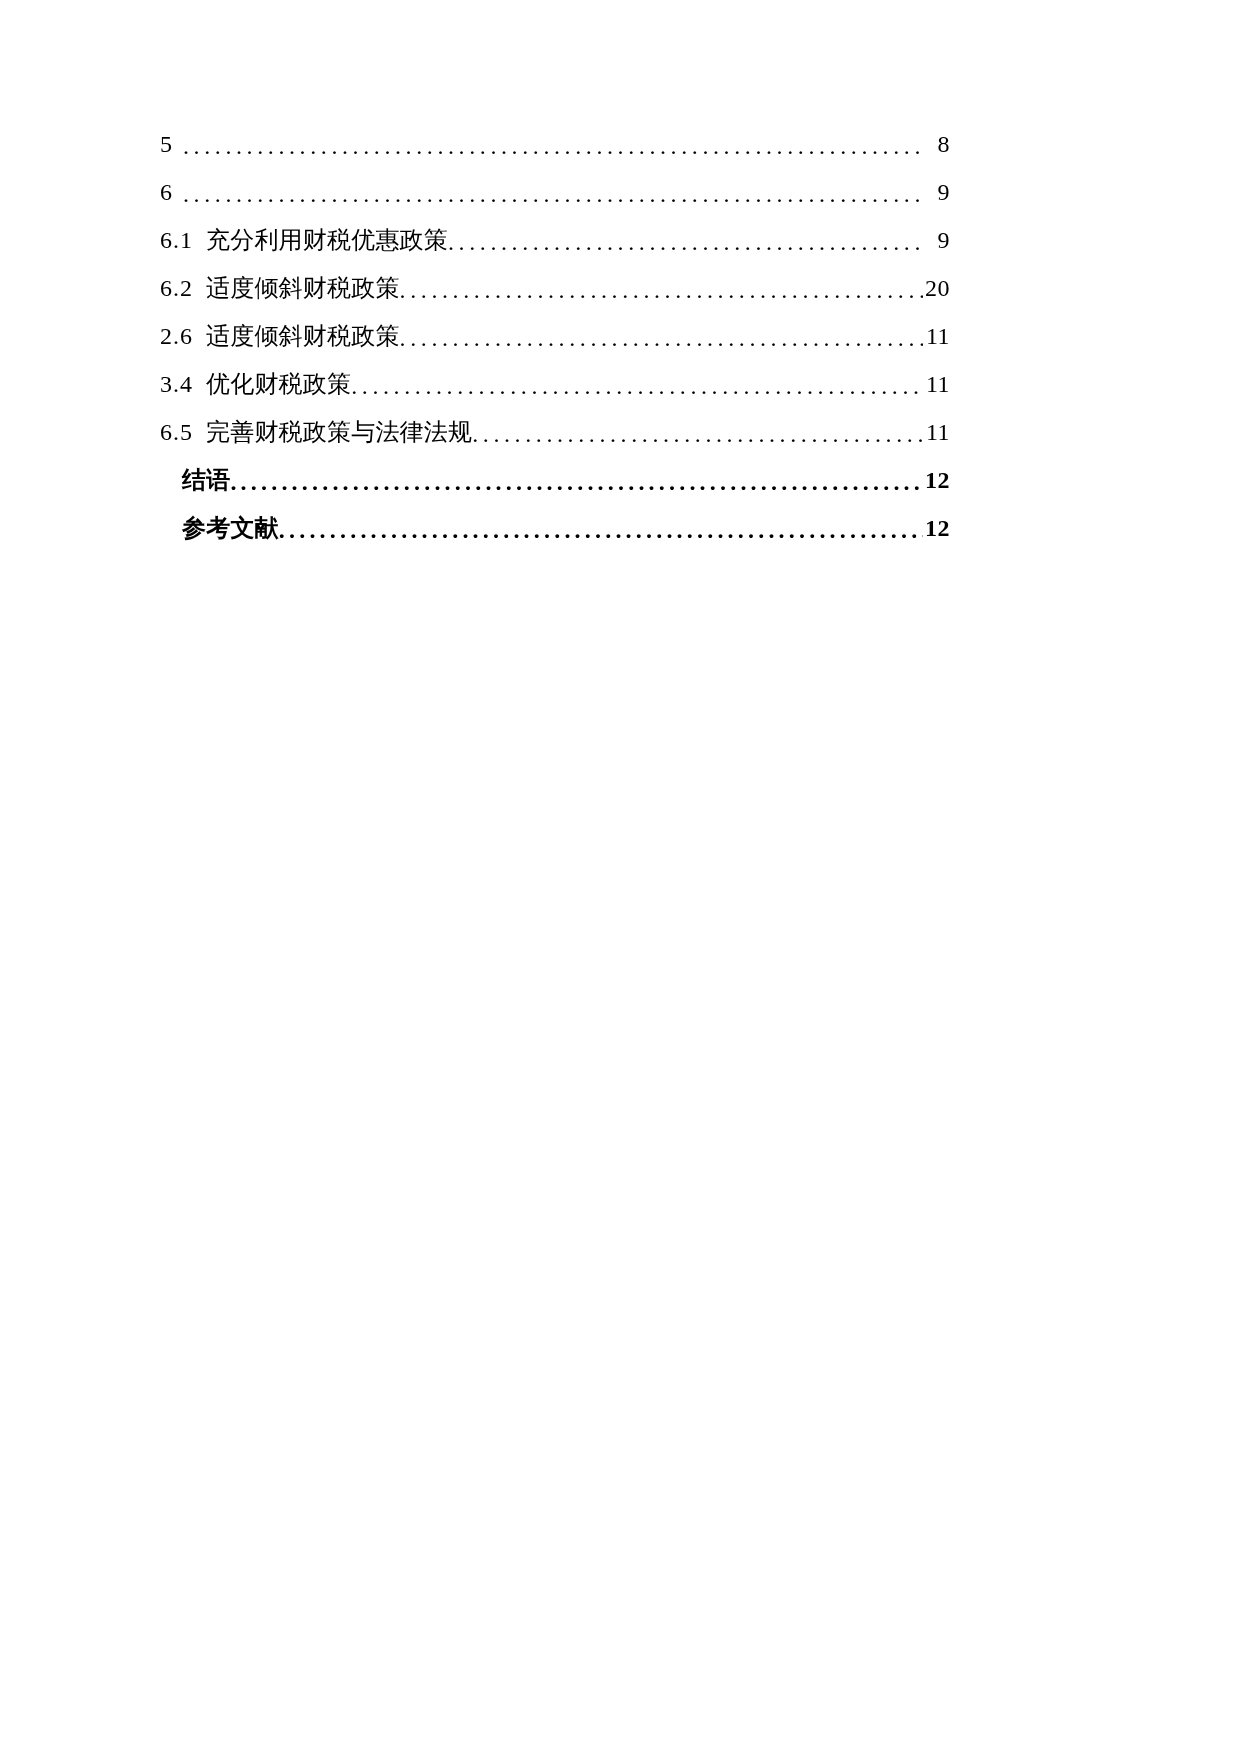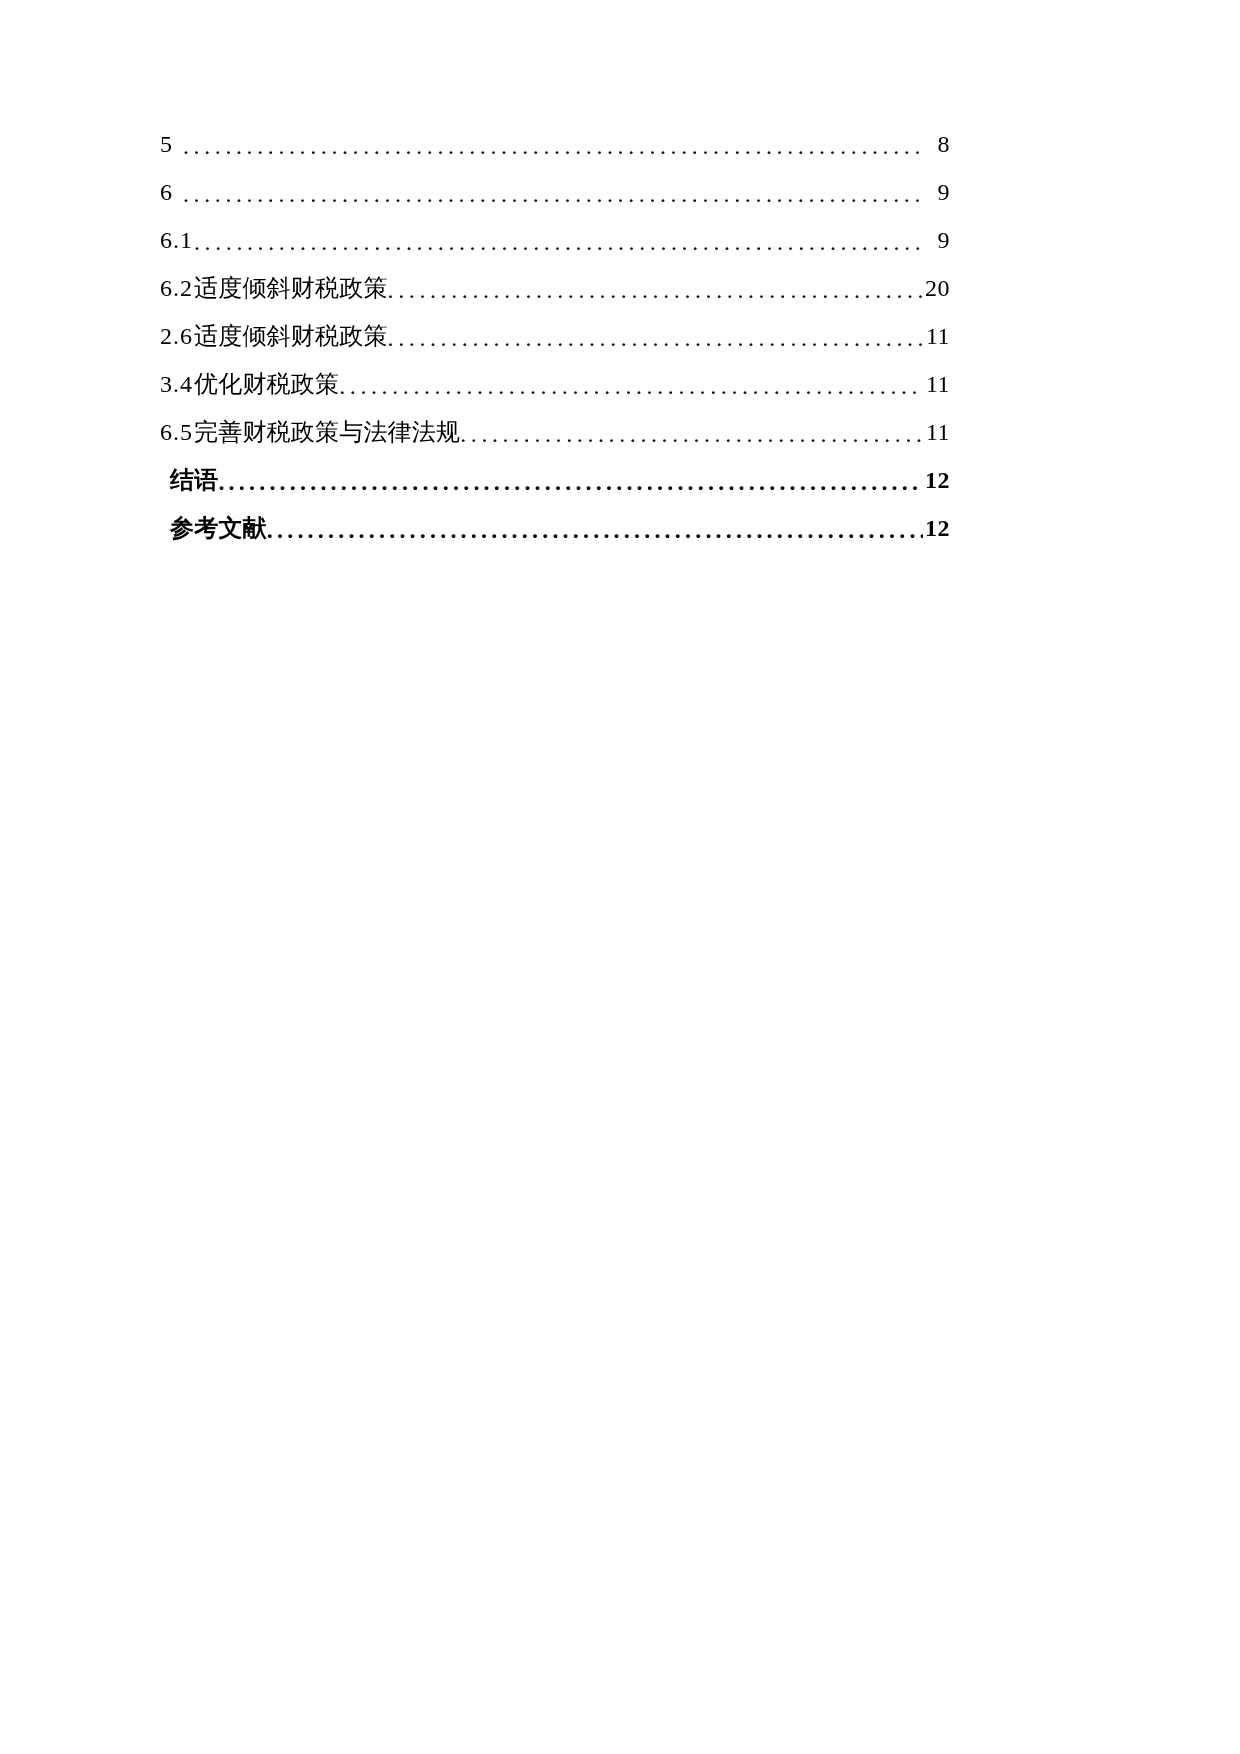--- a/index.html
+++ b/index.html
@@ -36,21 +36,21 @@
     white-space: nowrap;
     color: #000000;
   }
 
   .toc-entry .num {
     flex: 0 0 auto;
     letter-spacing: 1px;
   }
 
   .toc-entry .num.n1 { margin-right: 10px; }
-  .toc-entry .num.n2 { margin-right: 1px; }
+  .toc-entry .num.n2 { margin-right: 13px; }
 
   .toc-entry .title {
     flex: 0 0 auto;
     letter-spacing: 0.2px;
   }
 
   .toc-entry .leader {
     flex: 1 1 auto;
     overflow: hidden;
     position: relative;
@@ -84,21 +84,21 @@
   .toc-entry.bold .pageno {
     font-weight: bold;
   }
 
   .toc-entry.bold .leader::before {
     font-weight: bold;
     letter-spacing: 4.2px;
   }
 
   .toc-entry.bold .title {
-    margin-left: 0;
+    margin-left: 12px;
   }
 
   
   .toc-entry.level2 .title { letter-spacing: 0.2px; }
 </style>
 </head>
 <body>
 
 <div class="page">
 
@@ -111,20 +111,21 @@
     </div>
 
     <div class="toc-entry level1">
       <span class="num n1">6</span>
       <span class="leader"></span>
       <span class="pageno">9</span>
     </div>
 
     <div class="toc-entry level2">
       <span class="num n2">6.1</span>
+      <span class="title">充分利用财税优惠政策</span>
       <span class="leader"></span>
       <span class="pageno">9</span>
     </div>
 
     <div class="toc-entry level2">
       <span class="num n2">6.2</span>
       <span class="title">适度倾斜财税政策</span>
       <span class="leader"></span>
       <span class="pageno">20</span>
     </div>

